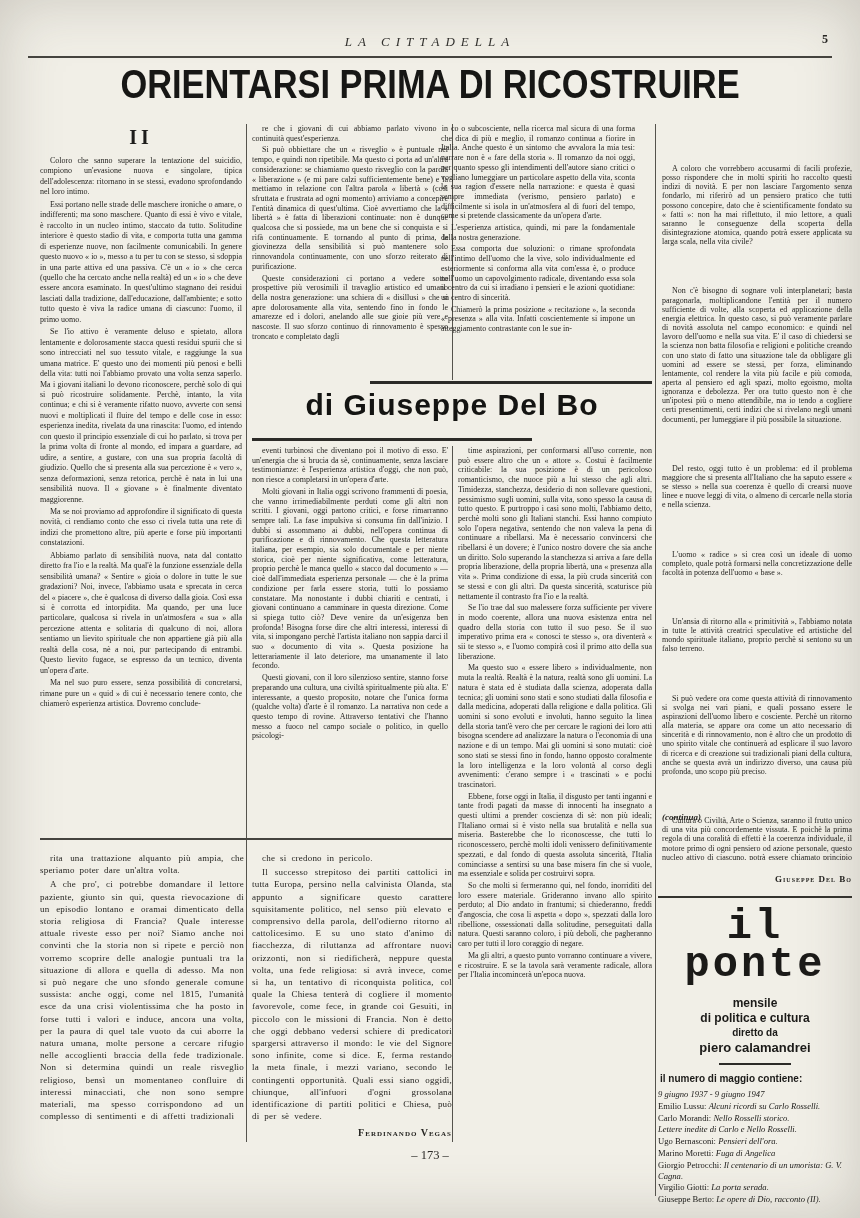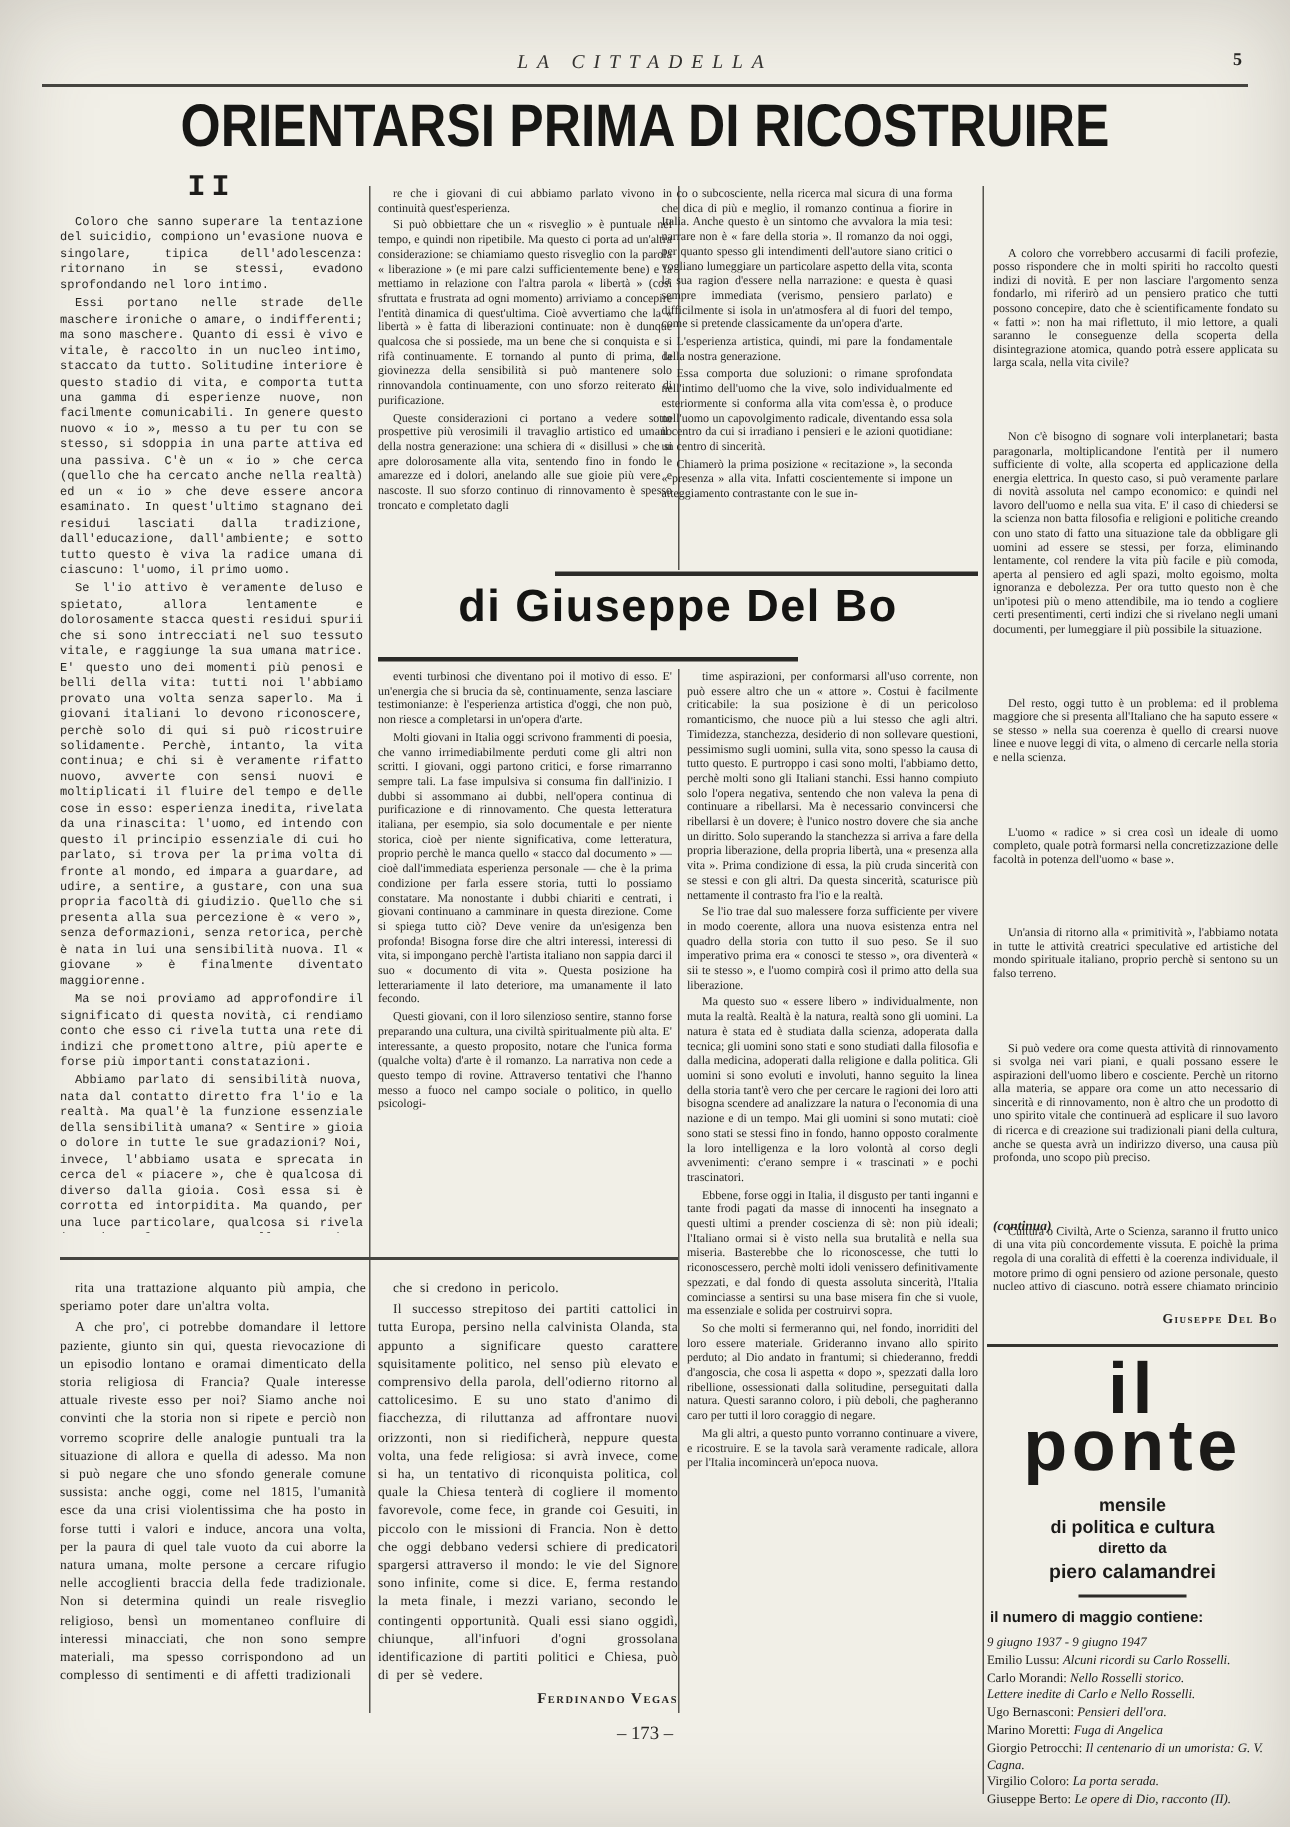--- a/index.html
+++ b/index.html
@@ -51,21 +51,21 @@
     text-align:right;font-variant:small-caps;font-weight:bold;
     font-size:10px;letter-spacing:1px;margin-top:5px;
   }
   .endnote-row{position:absolute;font-size:9px;}
   .continua{font-style:italic;font-weight:bold;text-align:left;}
   
   .ponte{
     position:absolute;border-top:2px solid #35342f;
     font-family:"Liberation Sans", sans-serif;text-align:center;color:#1b1a18;
   }
-  .ponte-title{margin:10px 0 2px 0;font-size:48px;font-weight:700;letter-spacing:3px;line-height:38px;}
+  .ponte-title{margin:10px 0 2px 0;font-size:42px;font-weight:700;letter-spacing:3px;line-height:38px;font-family:Liberation Mono, monospace;}
   .ponte-sub1{font-size:12px;font-weight:700;line-height:15px;margin-top:12px;}
   .ponte-sub2{font-size:12px;font-weight:700;line-height:15px;}
   .ponte-sub3{font-size:10px;font-weight:700;line-height:14px;}
   .ponte-sub4{font-size:13px;font-weight:700;line-height:16px;}
   .ponte-divider{width:72px;height:2px;background:#2c2b28;margin:7px auto 8px auto;}
   .ponte-contents-heading{font-size:10px;font-weight:700;text-align:left;margin:0 0 5px 2px;}
   .ponte-list{text-align:left;font-family:"Liberation Serif", serif;}
   .ponte-list p.ponte-item{margin:0 0 1px 0;font-size:8.6px;line-height:10.8px;text-align:left;}
   .ponte-item .roman{font-style:normal;}
   .ponte-item .ital{font-style:italic;text-align:center;}
@@ -85,21 +85,21 @@
   <span class="head-pageno">5</span>
   <div class="head-rule"></div>
 
   <h1 class="title"><span>ORIENTARSI PRIMA DI RICOSTRUIRE</span></h1>
 
   <div class="vrule" style="left:246px;top:124px;height:1018px;"></div>
   <div class="vrule" style="left:452px;top:124px;height:256px;"></div>
   <div class="vrule" style="left:452px;top:446px;height:696px;"></div>
   <div class="vrule" style="left:655px;top:124px;height:1072px;"></div>
 
-  <section class="col main-art" id="col1-main" style="left:40px;top:112px;width:202px;height:710px;font-family:Liberation Mono, monospace;">
+  <section class="col main-art" id="col1-main" style="left:40px;top:124px;width:202px;height:710px;">
     <h2 class="section-num">II</h2>
     <div>
         <p class="para">Coloro che sanno superare la tentazione del suicidio, compiono un'evasione nuova e singolare, tipica dell'adolescenza: ritornano in se stessi, evadono sprofondando nel loro intimo.</p>
         <p class="para">Essi portano nelle strade delle maschere ironiche o amare, o indifferenti; ma sono maschere. Quanto di essi è vivo e vitale, è raccolto in un nucleo intimo, staccato da tutto. Solitudine interiore è questo stadio di vita, e comporta tutta una gamma di esperienze nuove, non facilmente comunicabili. In genere questo nuovo « io », messo a tu per tu con se stesso, si sdoppia in una parte attiva ed una passiva. C'è un « io » che cerca (quello che ha cercato anche nella realtà) ed un « io » che deve essere ancora esaminato. In quest'ultimo stagnano dei residui lasciati dalla tradizione, dall'educazione, dall'ambiente; e sotto tutto questo è viva la radice umana di ciascuno: l'uomo, il primo uomo.</p>
         <p class="para">Se l'io attivo è veramente deluso e spietato, allora lentamente e dolorosamente stacca questi residui spurii che si sono intrecciati nel suo tessuto vitale, e raggiunge la sua umana matrice. E' questo uno dei momenti più penosi e belli della vita: tutti noi l'abbiamo provato una volta senza saperlo. Ma i giovani italiani lo devono riconoscere, perchè solo di qui si può ricostruire solidamente. Perchè, intanto, la vita continua; e chi si è veramente rifatto nuovo, avverte con sensi nuovi e moltiplicati il fluire del tempo e delle cose in esso: esperienza inedita, rivelata da una rinascita: l'uomo, ed intendo con questo il principio essenziale di cui ho parlato, si trova per la prima volta di fronte al mondo, ed impara a guardare, ad udire, a sentire, a gustare, con una sua propria facoltà di giudizio. Quello che si presenta alla sua percezione è « vero », senza deformazioni, senza retorica, perchè è nata in lui una sensibilità nuova. Il « giovane » è finalmente diventato maggiorenne.</p>
         <p class="para">Ma se noi proviamo ad approfondire il significato di questa novità, ci rendiamo conto che esso ci rivela tutta una rete di indizi che promettono altre, più aperte e forse più importanti constatazioni.</p>
         <p class="para">Abbiamo parlato di sensibilità nuova, nata dal contatto diretto fra l'io e la realtà. Ma qual'è la funzione essenziale della sensibilità umana? « Sentire » gioia o dolore in tutte le sue gradazioni? Noi, invece, l'abbiamo usata e sprecata in cerca del « piacere », che è qualcosa di diverso dalla gioia. Così essa si è corrotta ed intorpidita. Ma quando, per una luce particolare, qualcosa si rivela in un'atmosfera « sua » alla percezione attenta e solitaria di qualcuno di noi, allora sentiamo un lievito spirituale che non appartiene già più alla realtà della cosa, nè a noi, pur partecipando di entrambi. Questo lievito fugace, se espresso da un tecnico, diventa un'opera d'arte.</p>
         <p class="para">Ma nel suo puro essere, senza possibilità di concretarsi, rimane pure un « quid » di cui è necessario tenere conto, che chiamerò esperienza artistica. Dovremo conclude-</p>
       </div>
   </section>
@@ -184,21 +184,21 @@
     <div class="ponte-divider"></div>
     <div class="ponte-contents-heading">il numero di maggio contiene:</div>
     <div class="ponte-list">
         <p class="ponte-item"><span class="roman"></span><span class="ital">9 giugno 1937 - 9 giugno 1947</span></p>
         <p class="ponte-item"><span class="roman">Emilio Lussu: </span><span class="ital">Alcuni ricordi su Carlo Rosselli.</span></p>
         <p class="ponte-item"><span class="roman">Carlo Morandi: </span><span class="ital">Nello Rosselli storico.</span></p>
         <p class="ponte-item"><span class="roman"></span><span class="ital">Lettere inedite di Carlo e Nello Rosselli.</span></p>
         <p class="ponte-item"><span class="roman">Ugo Bernasconi: </span><span class="ital">Pensieri dell'ora.</span></p>
         <p class="ponte-item"><span class="roman">Marino Moretti: </span><span class="ital">Fuga di Angelica</span></p>
         <p class="ponte-item"><span class="roman">Giorgio Petrocchi: </span><span class="ital">Il centenario di un umorista: G. V. Cagna.</span></p>
-        <p class="ponte-item"><span class="roman">Virgilio Coloro: </span><span class="ital">La porta serada.</span></p>
+        <p class="ponte-item"><span class="roman">Virgilio Giotti: </span><span class="ital">La porta serada.</span></p>
         <p class="ponte-item"><span class="roman">Giuseppe Berto: </span><span class="ital">Le opere di Dio, racconto (II).</span></p>
       </div>
     <div class="ponte-pub1">la nuova italia editrice</div>
     <div class="ponte-pub2">piazza indipendenza 29 - firenze</div>
   </aside>
 
   <div class="footer-pageno">– 173 –</div>
 
 </div>
 

